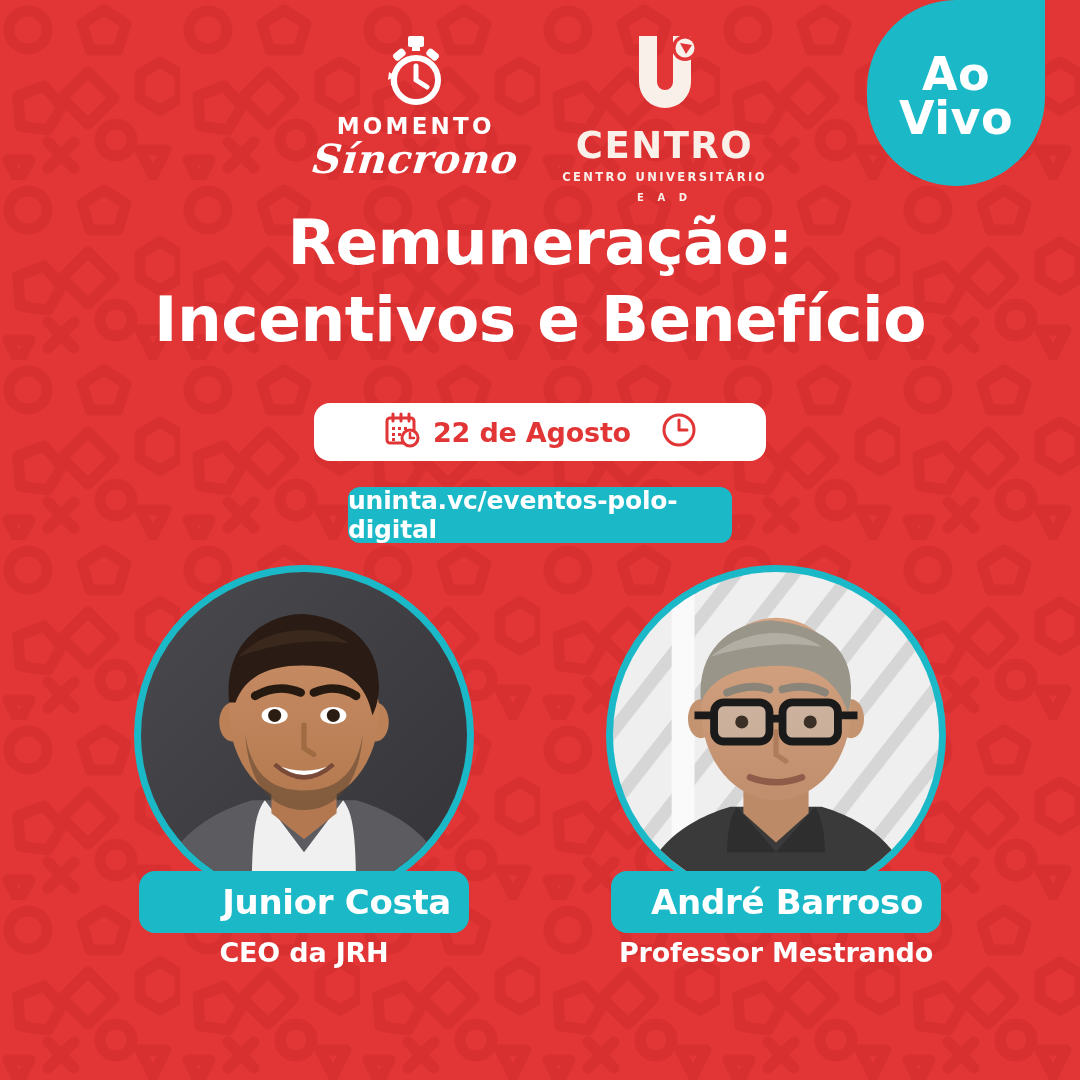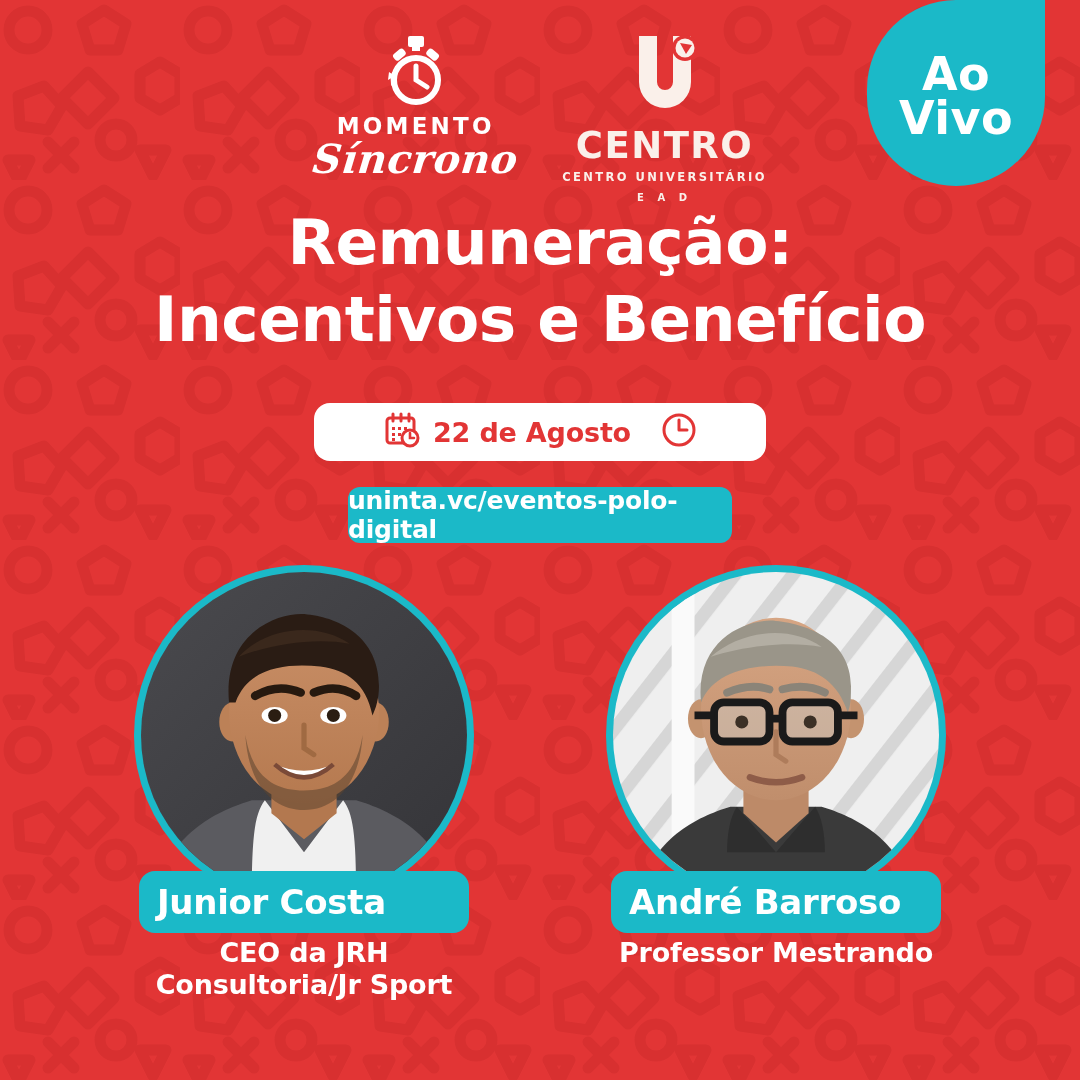--- a/index.html
+++ b/index.html
@@ -197,21 +197,21 @@
   }
   .sp-photo svg { display: block; width: 100%; height: 100%; }
   .sp-plate {
     margin-top: -34px;
     min-width: 330px;
     height: 62px;
     background: #1BB9C8;
     border-radius: 16px;
     display: flex;
     align-items: center;
-    justify-content: flex-start;
+    justify-content: flex-end;
     position: relative;
     z-index: 3;
     padding: 0 18px;
     box-sizing: border-box;
   }
   .sp-plate .sp-name {
     color: #FFFFFF;
     font-size: 34px;
     font-weight: 700;
     letter-spacing: -0.3px;
@@ -380,21 +380,20 @@
             <path d="M41 59 q9 7 18 0 q-9 4 -18 0 z" fill="#FFFFFF"></path>
             <path d="M41 59 q9 8 18 0" stroke="#7A4A38" stroke-width="1.4" fill="none"></path>
           </svg>
         </div>
       </div>
       <div class="sp-plate">
         <span class="sp-name">Junior Costa</span>
       </div>
       <div class="sp-role">
         <div>CEO da JRH</div>
-        <div>Consultoria/Jr Sport</div>
       </div>
     </div>
 
     <div class="speaker">
       <div class="sp-photo-wrap">
         <div class="sp-photo">
           <svg viewBox="0 0 100 100" preserveAspectRatio="xMidYMid slice" xmlns="http://www.w3.org/2000/svg">
             <defs>
               <linearGradient id="skin2" x1="0" y1="0" x2="0" y2="1">
                 <stop offset="0%" stop-color="#D6A583"></stop>

